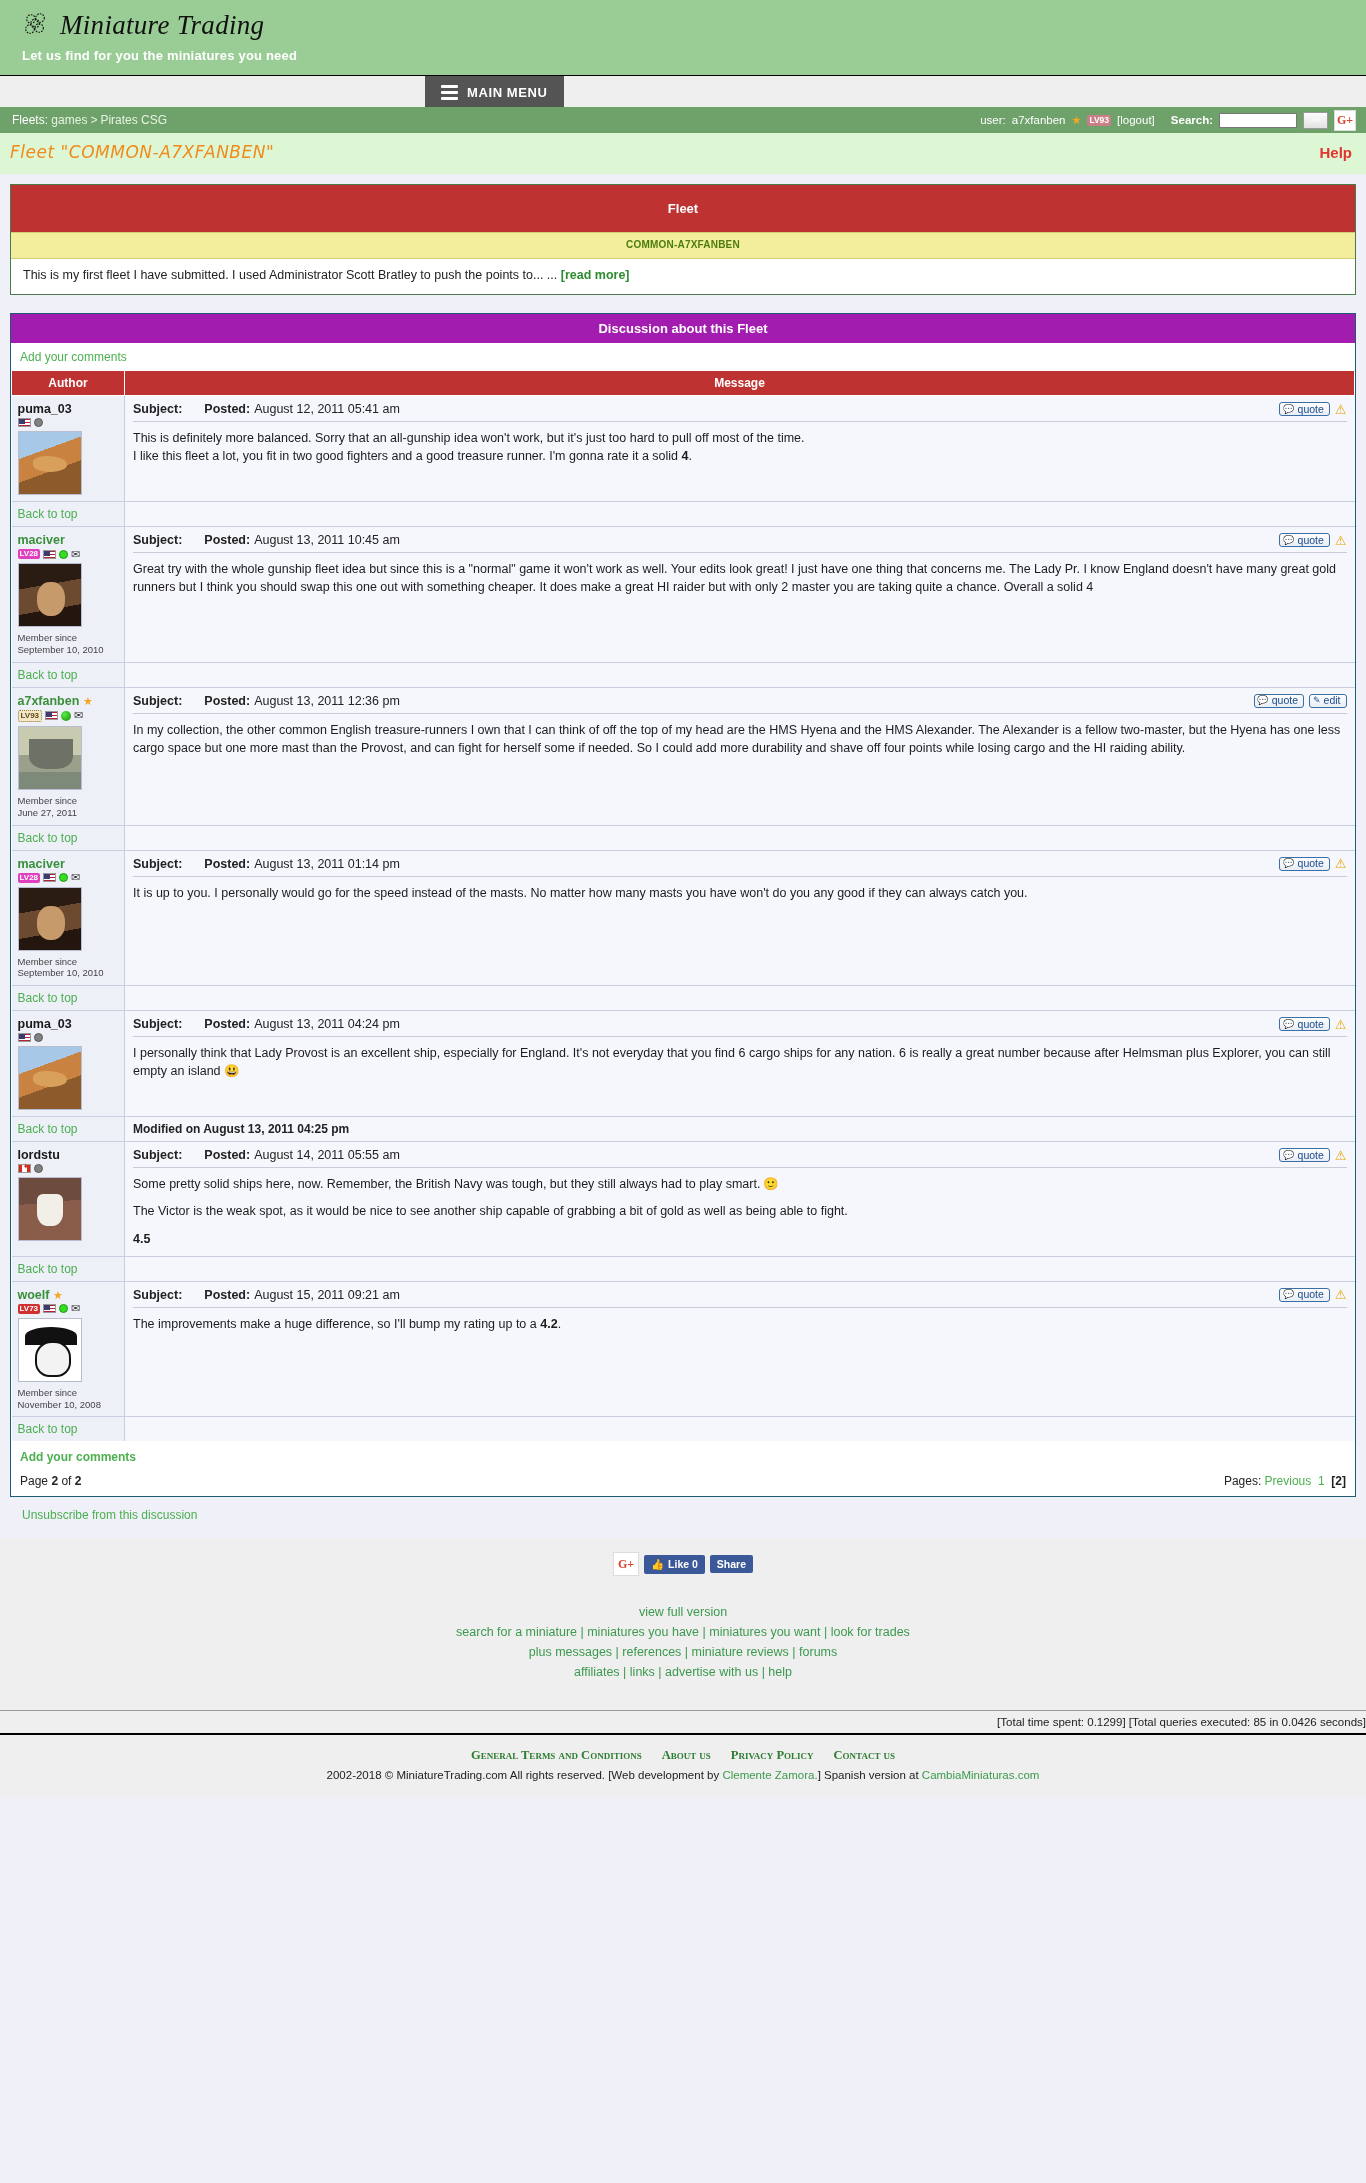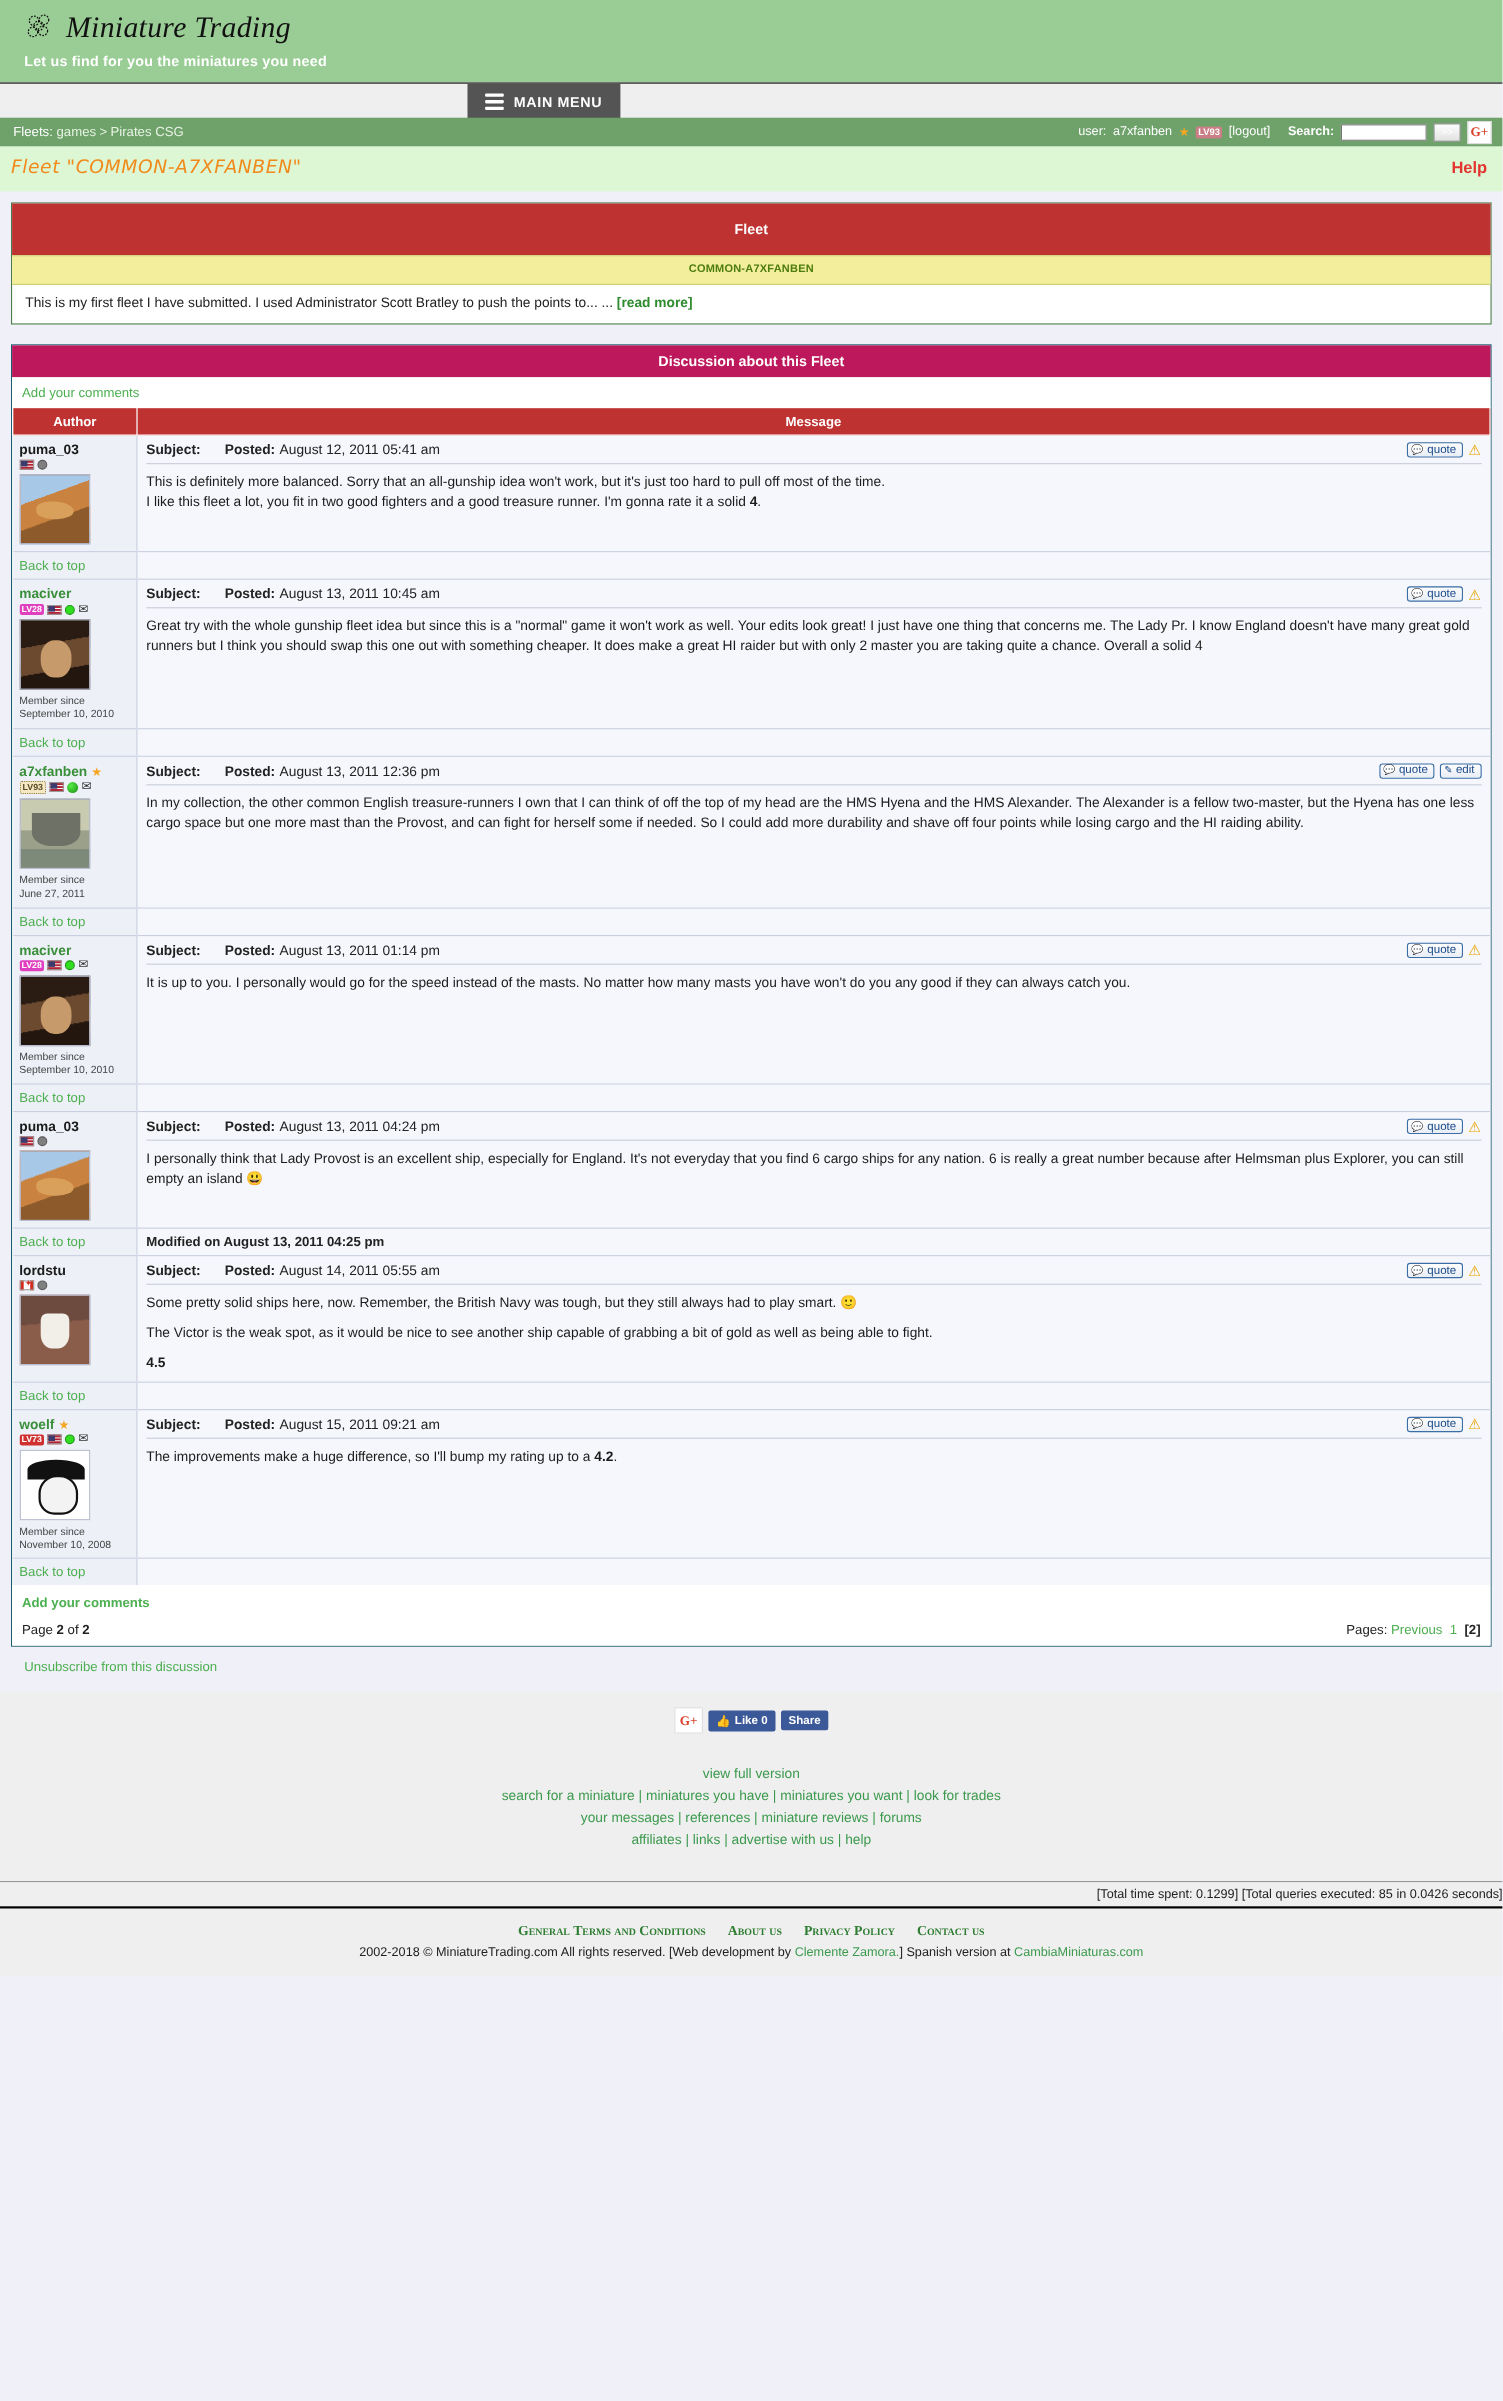--- a/index.html
+++ b/index.html
@@ -169,21 +169,21 @@
     letter-spacing:.2px;
   }
   .fleet-by{ font-size:12.5px; color:#222; margin-top:2px; }
   .fleet-by a{ color:#3a8f3a; text-decoration:none; }
   .fleet-desc{ padding:9px 12px 12px; font-size:12.5px; }
   .fleet-desc a{ color:#2e8b2e; text-decoration:none; font-weight:bold; }
 
   
   .disc-panel{ border:1px solid #1c5d72; background:#fff; }
   .disc-head{
-    background:#be185d;
+    background:#a21caf;
     color:#fff;
     font-weight:bold;
     text-align:center;
     padding:7px 0;
     font-size:13px;
   }
   .add-comments-row{ padding:6px 9px; background:#fff; }
   .add-comments{
     color:#4caf50; font-size:12px; text-decoration:none; cursor:pointer;
   }
@@ -655,21 +655,21 @@
     <div class="fb-like">
       <span>👍</span>
       <span>Like 0</span>
     </div>
     <div class="fb-share">Share</div>
   </div>
 
   <div class="footer-links">
     <div><a>view full version</a></div>
     <div id="f-row2"><a>search for a miniature</a><span class="sep"> | </span><a>miniatures you have</a><span class="sep"> | </span><a>miniatures you want</a><span class="sep"> | </span><a>look for trades</a></div>
-    <div id="f-row3"><a>your messages</a><span class="sep"> | </span><a>references</a><span class="sep"> | </span><a>miniature reviews</a><span class="sep"> | </span><a>forums</a></div>
+    <div id="f-row3"><a>plus messages</a><span class="sep"> | </span><a>references</a><span class="sep"> | </span><a>miniature reviews</a><span class="sep"> | </span><a>forums</a></div>
     <div id="f-row4"><a>affiliates</a><span class="sep"> | </span><a>links</a><span class="sep"> | </span><a>advertise with us</a><span class="sep"> | </span><a>help</a></div>
   </div>
 
   <div class="stats-bar">[Total time spent: 0.1299] [Total queries executed: 85 in 0.0426 seconds]</div>
 
   <div class="legal">
     <div class="legal-links" id="legal-links"><a>General Terms and Conditions</a><a>About us</a><a>Privacy Policy</a><a>Contact us</a></div>
     <div class="legal-copy">
       <span>2002-2018 © MiniatureTrading.com All rights reserved. [Web development by </span><a>Clemente Zamora.</a><span>] Spanish version at </span><a>CambiaMiniaturas.com</a>
     </div>

